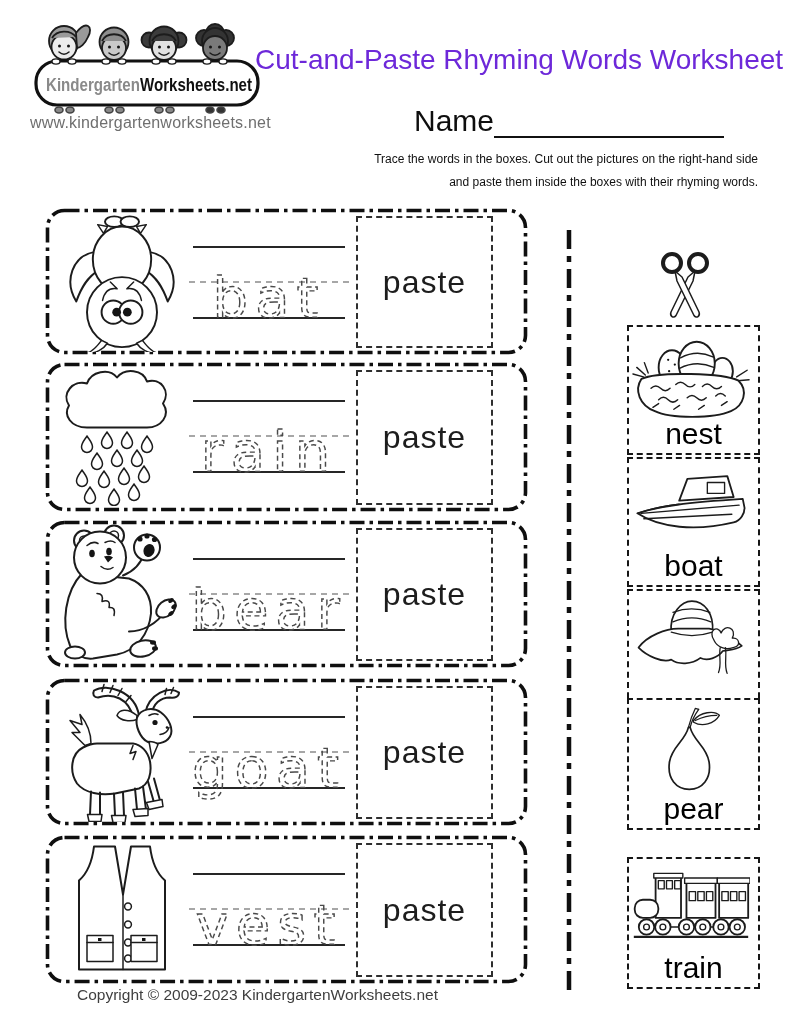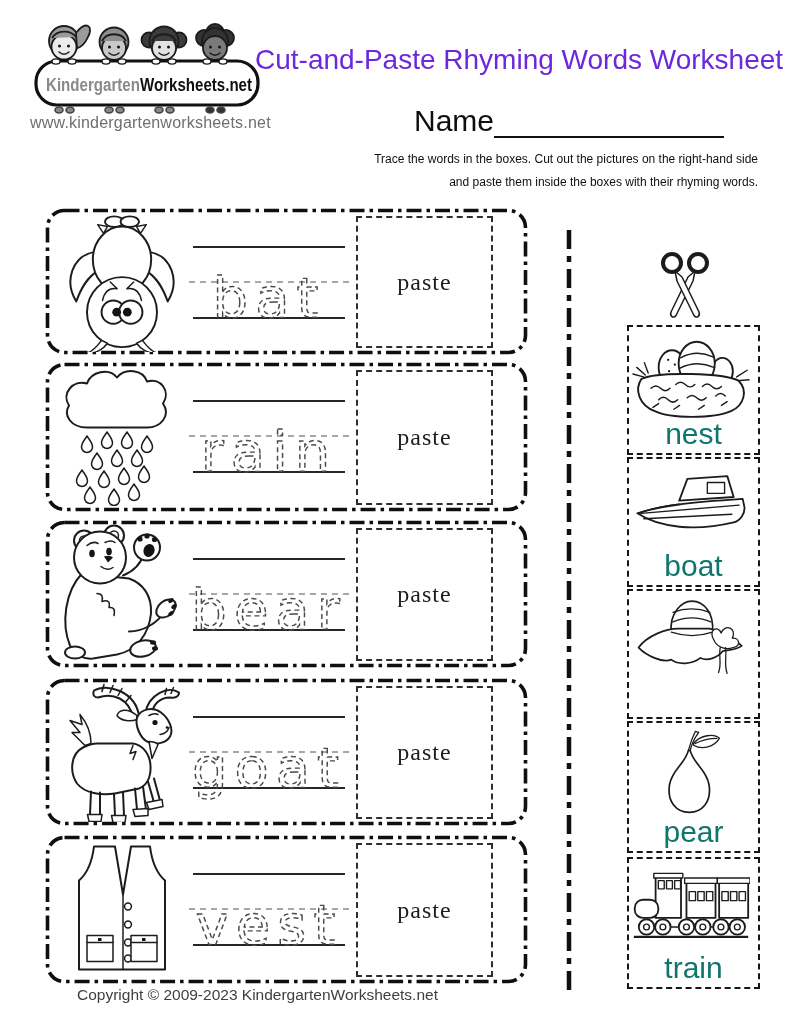--- a/index.html
+++ b/index.html
@@ -15,27 +15,27 @@
   .name-line{display:inline-block;width:230px;height:32px;border-bottom:2.5px solid #111;vertical-align:bottom;}
   .instr{position:absolute;left:58px;width:700px;font-size:12px;color:#101010;line-height:23px;text-align:right;}
 
   
   .row{position:absolute;left:45px;width:483px;height:147px;}
   .row-border{position:absolute;left:0;top:0;width:100%;height:100%;}
   .row-art{position:absolute;left:12px;top:3px;width:130px;height:141px;}
   .row-write{position:absolute;left:140px;top:30px;width:168px;height:100px;}
   .paste-box{position:absolute;left:311px;top:8px;width:133px;height:128px;
              border:2px dashed #2e2e2e;background:#fff;display:flex;align-items:center;justify-content:center;}
-  .paste-label{font-family:Liberation Serif, serif;font-size:24px;color:#1d1d1d;letter-spacing:1px;}
+  .paste-label{font-family:Liberation Sans, sans-serif;font-size:32px;color:#1d1d1d;letter-spacing:1px;}
 
   
   .cutout{position:absolute;left:627px;width:129px;border:2.5px dashed #161616;background:#fff;}
   .cutout-art{position:absolute;left:3px;top:5px;width:118px;height:86px;}
   .cutout-label{position:absolute;left:0;bottom:2px;width:100%;text-align:center;
-                font-size:30px;color:#0f766e;margin-top:32px;}
+                font-size:30px;color:#000000;margin-top:32px;}
 
   
   .footer{position:absolute;left:30px;top:985px;width:455px;text-align:center;
           font-size:15.5px;color:#3f3f3f;line-height:19.5px;}
 
   
   .ln{fill:none;stroke:#1c1c1c;stroke-width:2;stroke-linecap:round;stroke-linejoin:round;}
   .fw{fill:#ffffff;stroke:#1c1c1c;stroke-width:2;stroke-linejoin:round;}
   .fb{fill:#141414;stroke:none;}
   .thin{stroke-width:1.5;}
@@ -361,21 +361,21 @@
     <svg class="cutout-art" viewBox="0 0 130 100">
       <path d="M42,42 C40,20 54,6 66,6 C80,6 92,20 90,42 Z" class="fw"></path>
       <path d="M44,30 Q66,21 88,30 M44,19 Q66,11 87,19" class="ln thin"></path>
       <path d="M4,60 C14,46 36,38 50,38 L86,38 C102,40 116,50 124,58 C116,64 108,62 102,64 C96,72 84,76 76,72 C66,80 50,80 42,74 C32,78 14,70 4,60 Z" class="fw"></path>
       <path d="M42,42 Q66,50 90,42" class="ln thin"></path>
       <path d="M92,52 C84,40 96,33 100,43 C104,32 119,37 113,49 C121,48 124,58 114,60 C105,63 96,60 92,52 Z" class="fw thin"></path>
       <path d="M99,60 C97,70 101,79 97,89 M105,60 C107,71 103,79 107,90" class="ln thin"></path>
     </svg>
   </div>
 
-  <div class="cutout" style="top:721px;height:128px;text-decoration:underline;">
+  <div class="cutout" style="top:698px;height:128px;text-decoration:underline;">
     <svg class="cutout-art" viewBox="0 0 130 100">
       <path d="M62,26 C58,42 43,48 40,66 C37,86 48,98 63,98 C78,98 89,86 86,66 C83,48 68,42 64,26 Z" class="fw"></path>
       <path d="M62,26 C64,18 66,12 70,4 M64,26 C66,18 68,13 74,5 M70,4 L74,5" class="ln thin"></path>
       <path d="M68,18 C76,8 92,6 98,12 C92,22 78,26 68,20 Z" class="fw thin"></path>
       <path d="M70,18 C78,14 88,12 95,12" class="ln thin"></path>
     </svg>
     <div class="cutout-label">pear</div>
   </div>
 
   <div class="cutout" style="top:857px;height:128px;">

